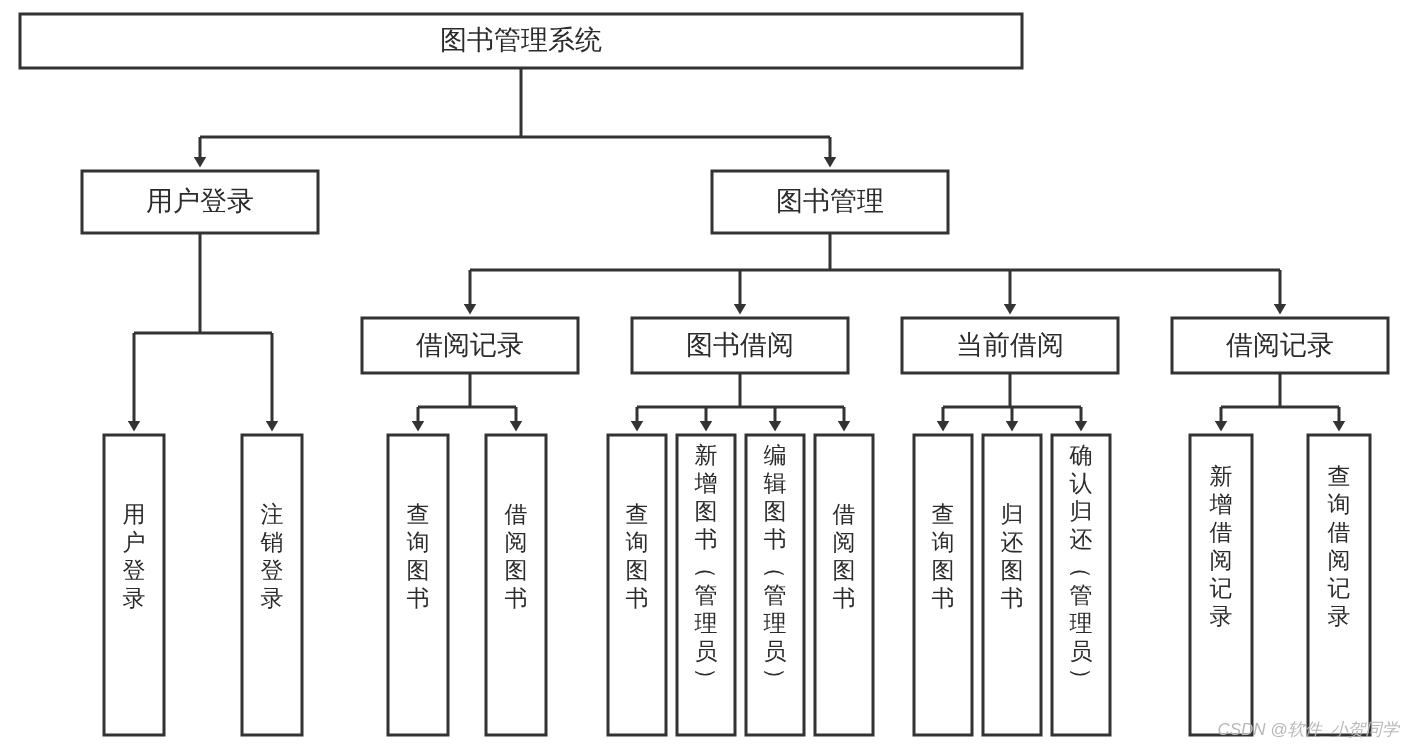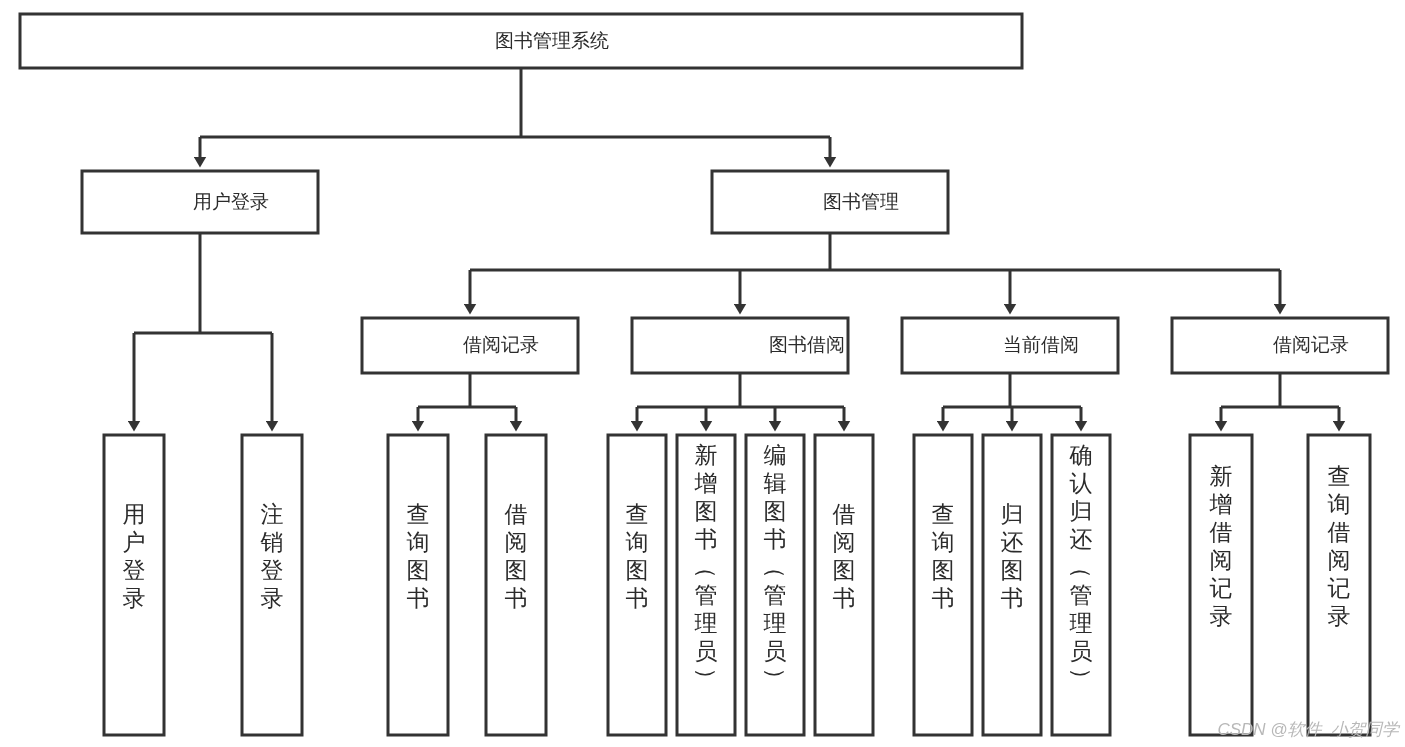--- a/index.html
+++ b/index.html
@@ -38,26 +38,25 @@
     stroke-linecap: butt;
   }
   .arrow-head {
     fill: #333333;
   }
   .node-label-h {
     position: absolute;
     display: flex;
     align-items: center;
     justify-content: center;
-    font-size: 19px;
+    font-size: 27px;
     color: #2b2b2b;
     line-height: 1.1;
     white-space: nowrap;
     letter-spacing: 0px;
-    padding-left: 31px;
   }
   .node-label-v {
     position: absolute;
     display: flex;
     flex-direction: column;
     align-items: center;
     justify-content: flex-start;
     font-size: 23px;
     color: #2b2b2b;
     line-height: 1.22;
@@ -171,21 +170,21 @@
       <path class="connector" d="M1339,407 L1339,422" marker-end="url(#arrow)"></path>
     </g>
   </svg>
 
   <div class="node-label-h" style="left:20px; top:14px; width:1002px; height:54px;">图书管理系统</div>
 
   <div class="node-label-h" style="left:82px; top:171px; width:236px; height:62px;">用户登录</div>
   <div class="node-label-h" style="left:712px; top:171px; width:236px; height:62px;">图书管理</div>
 
   <div class="node-label-h" style="left:362px; top:318px; width:216px; height:55px;">借阅记录</div>
-  <div class="node-label-h" style="left:632px; top:318px; width:216px; height:55px;margin-left:36px;">图书借阅</div>
+  <div class="node-label-h" style="left:632px; top:318px; width:216px; height:55px;">图书借阅</div>
   <div class="node-label-h" style="left:1172px; top:318px; width:216px; height:55px;">借阅记录</div>
   <div class="node-label-h" style="left:902px; top:318px; width:216px; height:55px;">当前借阅</div>
 
   <div class="node-label-v" style="left:104px; top:500px; width:60px;">
       <span>用</span>
       <span>户</span>
       <span>登</span>
       <span>录</span>
     </div>
   <div class="node-label-v" style="left:242px; top:500px; width:60px;">

